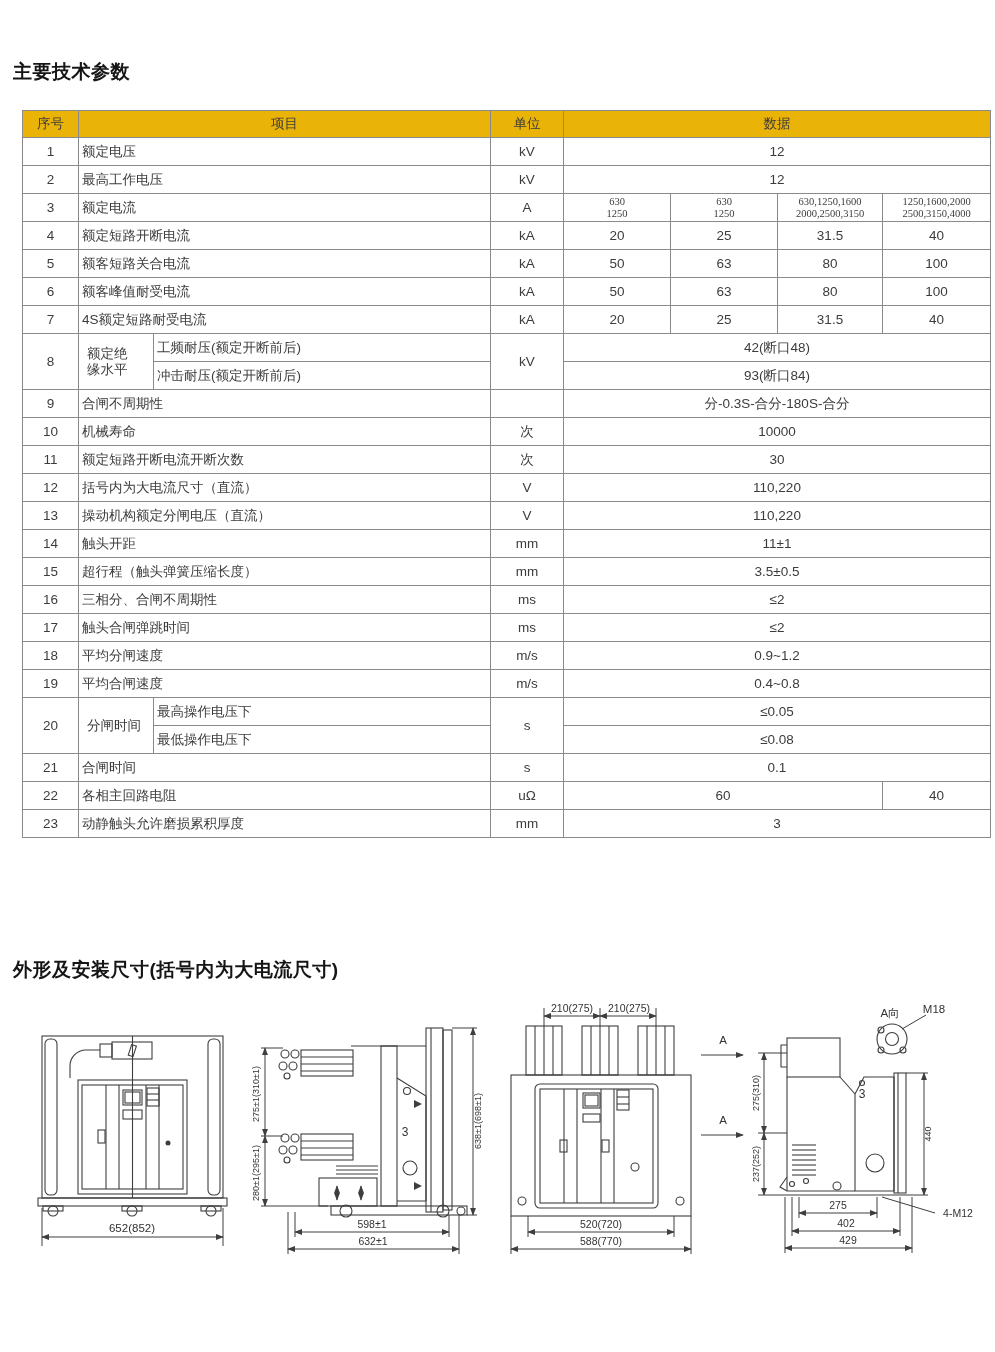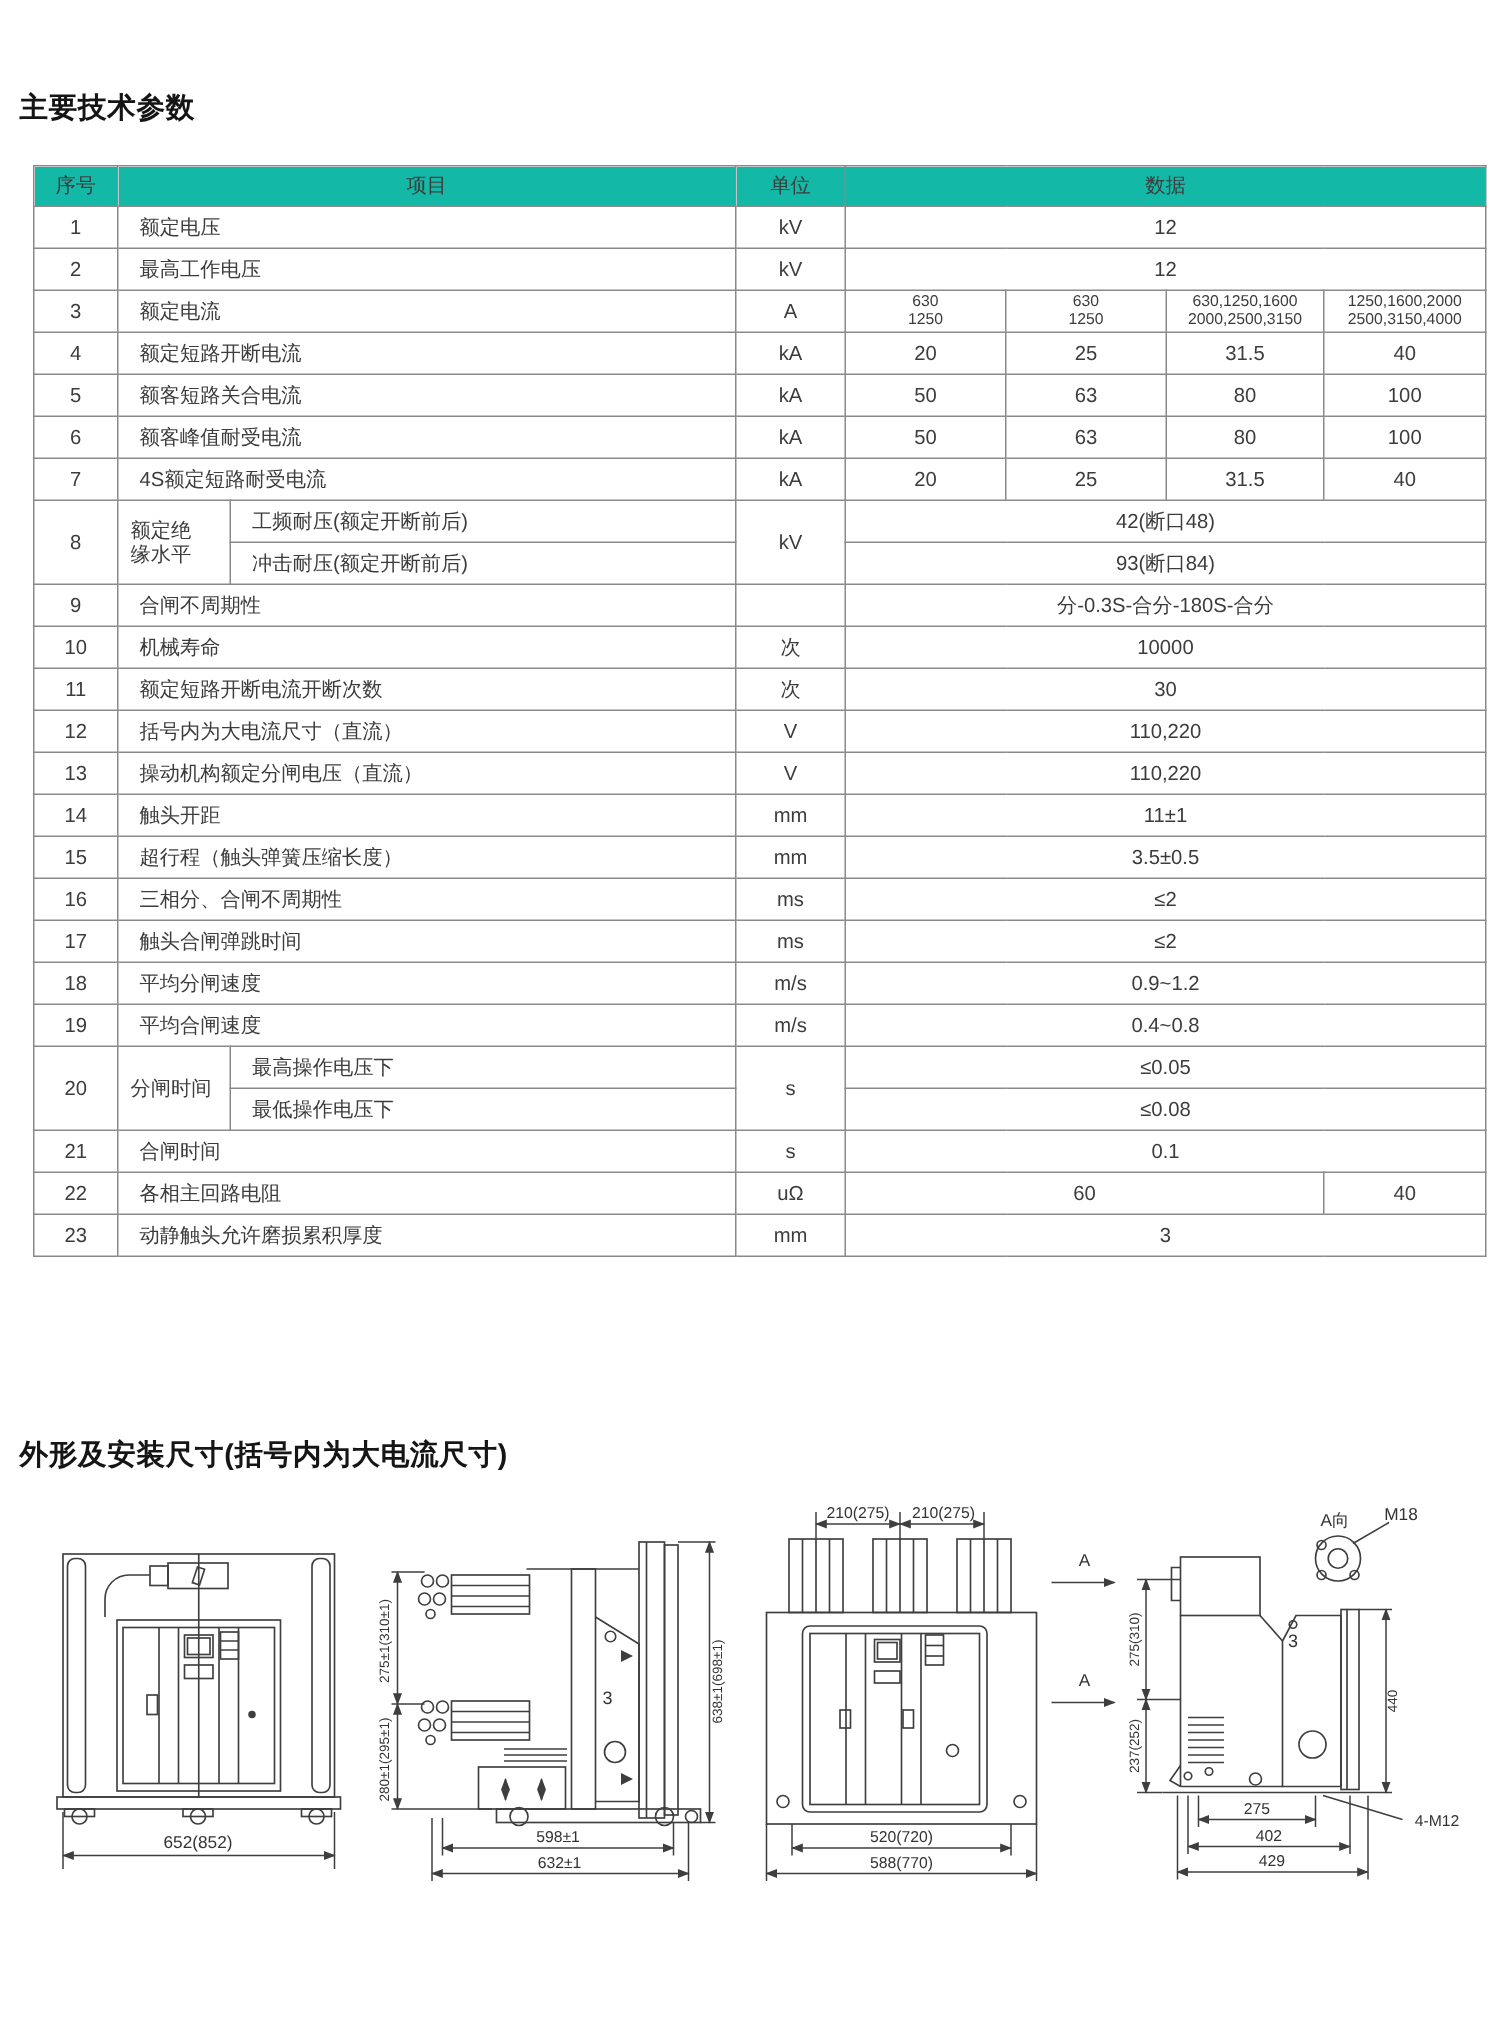--- a/index.html
+++ b/index.html
@@ -16,24 +16,24 @@
 
   table#spec-table{
     position:absolute;left:22px;top:110px;width:968px;
     border-collapse:collapse;table-layout:fixed;
   }
   #spec-table th,#spec-table td{
     border:1px solid #8a8a8a;height:27px;padding:0 3px;
     font-size:13.5px;font-weight:normal;text-align:center;vertical-align:middle;
     line-height:1.15;color:#3c3c3c;overflow:hidden;
   }
-  #spec-table thead th{background:#14b8a6;height:26px;}
-  #spec-table td.item{text-align:left;padding-left:14px;}
+  #spec-table thead th{background:#eab308;height:26px;}
+  #spec-table td.item{text-align:left;padding-left:3px;}
   #spec-table td.split{padding-left:8px;margin-left:42px;}
-  #spec-table td.pre{white-space:pre-line;}
+  #spec-table td.pre{white-space:pre-line;font-family:Liberation Serif, serif;}
   #spec-table td.small{font-size:10.5px;line-height:1.08;}
 
   .dw{position:absolute;}
   .ln *{stroke:#3e3e3e;stroke-width:1.1;fill:none;}
   .ln .fl{fill:#3e3e3e;stroke:none;}
   .dim line{stroke:#3e3e3e;stroke-width:1;}
   .dim text{fill:#333;font-size:11.5px;text-anchor:middle;}
   .dim text.s{font-size:9px;}
   .dim text.m{font-size:10.5px;}
   .plabel{fill:#333;font-size:12px;text-anchor:middle;}

